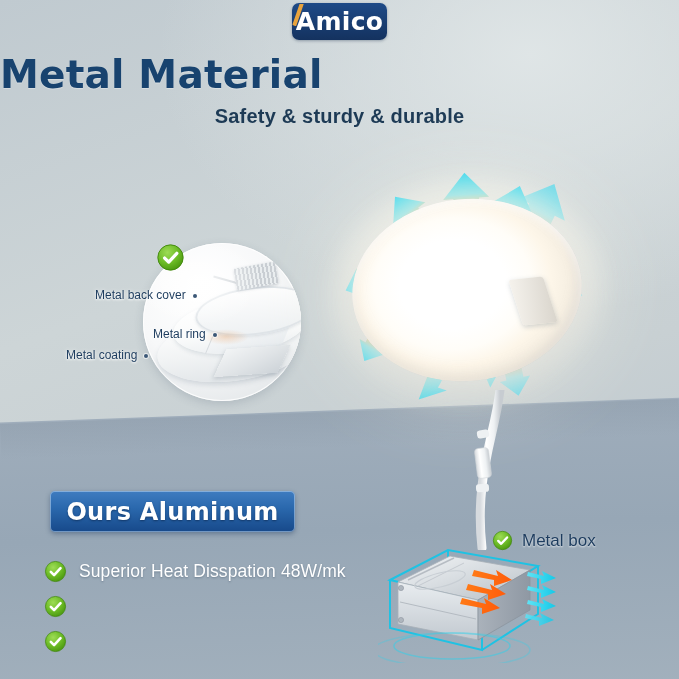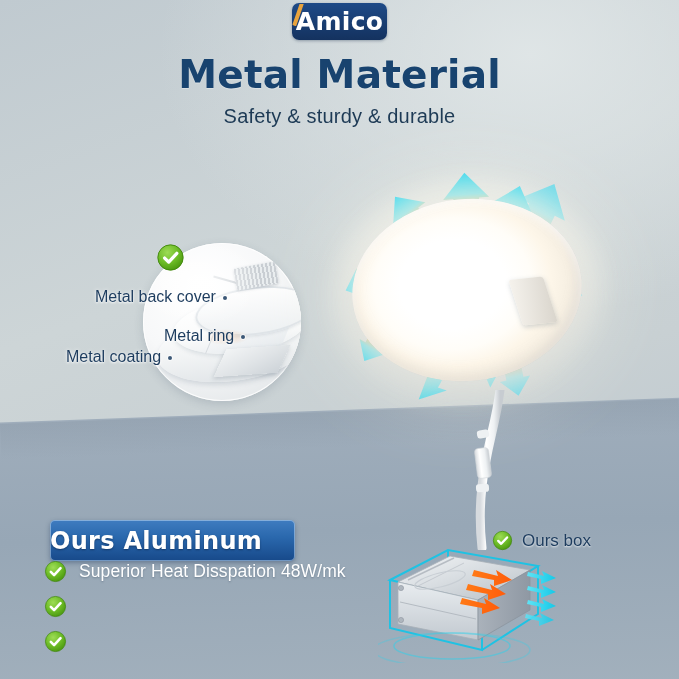--- a/index.html
+++ b/index.html
@@ -47,29 +47,29 @@
   }
   .logo-a:after{
     content:"";position:absolute;left:9px;top:-1px;
     width:4px;height:24px;background:#e8a33d;
     transform:rotate(19deg);transform-origin:top center;
     border-radius:1px;
   }
 
   
   .title{
-    position:absolute;left:0;right:0;top:52px;text-align:center;
+    position:absolute;left:0;right:0;top:52px;text-align:left;
     font-size:39px;font-weight:bold;color:#18436f;
     letter-spacing:.2px;
     font-family:"DejaVu Sans", sans-serif;
     text-shadow:0 1px 1px rgba(255,255,255,.35);
   }
   .subtitle{
     position:absolute;left:0;right:0;top:105px;text-align:center;
-    font-size:20px;color:#1d3a55;font-weight:normal;letter-spacing:.2px;
+    font-size:20px;color:#1d3a55;font-weight:bold;letter-spacing:.2px;
   }
 
   
   .inset{
     position:absolute;left:143px;top:243px;width:158px;height:158px;
     border-radius:50%;
     background:
       radial-gradient(circle at 38% 30%, #ffffff 0%, #f7f8f9 48%, #e7eaec 78%, #dfe4e7 100%);
     box-shadow:0 3px 10px rgba(60,80,100,.18), inset 0 0 0 1px rgba(255,255,255,.85);
     overflow:hidden;
@@ -131,30 +131,30 @@
     position:absolute;left:60px;top:86px;width:46px;height:16px;
     border-radius:50%;
     background:radial-gradient(ellipse,rgba(232,150,80,.30),rgba(232,150,80,0) 70%);
   }
 
   .inset-check{
     position:absolute;left:156px;top:243px;width:29px;height:29px;z-index:6;
   }
 
   .ilabel{
-    position:absolute;font-size:16px;color:#1d3c5e;white-space:nowrap;z-index:5;
+    position:absolute;font-size:12px;color:#1d3c5e;white-space:nowrap;z-index:5;
     text-shadow:0 1px 2px rgba(255,255,255,.9), 0 0 4px rgba(255,255,255,.8);
   }
   .ilabel .dot{
     display:inline-block;width:4px;height:4px;border-radius:50%;
     background:#3c5877;vertical-align:middle;margin-left:7px;
     box-shadow:0 0 0 1px rgba(255,255,255,.6);
   }
   .lab-back{left:95px;top:288px;}
-  .lab-ring{left:164px;top:327px;}
+  .lab-ring{left:153px;top:327px;}
   .lab-coat{left:66px;top:348px;}
 
   
   .lamp-wrap{position:absolute;left:330px;top:175px;width:300px;height:250px;}
   .lamp{
     position:absolute;left:22px;top:24px;width:230px;height:182px;
     border-radius:50%;
     background:
       radial-gradient(ellipse 55% 58% at 44% 46%, #ffffff 0%, #ffffff 42%, #fffdf8 62%, #fdf6e9 78%, #f6efe2 92%, #eee8de 100%);
     box-shadow:
@@ -179,25 +179,25 @@
   
   .cable{
     position:absolute;left:470px;top:390px;width:40px;height:160px;z-index:4;
   }
 
   
   .mbox{position:absolute;left:378px;top:528px;width:185px;height:135px;z-index:3;}
 
   
   .ours{
-    position:absolute;left:50px;top:520px;width:245px;height:41px;
+    position:absolute;left:50px;top:491px;width:245px;height:41px;
     border-radius:5px;
     background:linear-gradient(180deg,#3f7cc0 0%,#2a68ad 42%,#17498a 100%);
     box-shadow:0 2px 5px rgba(30,55,90,.4), inset 0 0 0 1px rgba(190,215,240,.55);
-    display:flex;align-items:center;justify-content:flex-start;
+    display:flex;align-items:center;justify-content:center;
   }
   .ours-text{
     color:#ffffff;font-size:24px;font-weight:bold;letter-spacing:.3px;
     font-family:"DejaVu Sans", sans-serif;
     text-shadow:0 1px 2px rgba(10,35,70,.6);
   }
   .blist{position:absolute;left:44px;top:554px;width:420px;}
   .brow{display:flex;align-items:center;height:35px;}
   .brow .bt{
     margin-left:12px;color:#ffffff;font-size:17.5px;letter-spacing:.1px;
@@ -386,21 +386,21 @@
       <ellipse cx="74" cy="118" rx="58" ry="13"></ellipse>
       <ellipse cx="74" cy="122" rx="78" ry="17" opacity=".6"></ellipse>
     </g>
   </svg>
 
   <div class="mbox-label">
     <svg class="chk" width="21" height="21" viewBox="0 0 32 32">
       <circle cx="16" cy="16" r="14" fill="url(#gchk)" stroke="#3f860a" stroke-width="1"></circle>
       <path d="M9.5 16.6 L14 21 L23 11.4" fill="none" stroke="#ffffff" stroke-width="3.6" stroke-linecap="round" stroke-linejoin="round"></path>
     </svg>
-    <span class="bt">Ours box</span>
+    <span class="bt">Metal box</span>
   </div>
 
   <div class="ours">
     <span class="ours-text">Ours  Aluminum</span>
   </div>
 
   <div class="blist">
     <div class="brow">
       <svg class="chk" width="23" height="23" viewBox="0 0 32 32">
         <circle cx="16" cy="16" r="14" fill="url(#gchk)" stroke="#3f860a" stroke-width="1"></circle>

